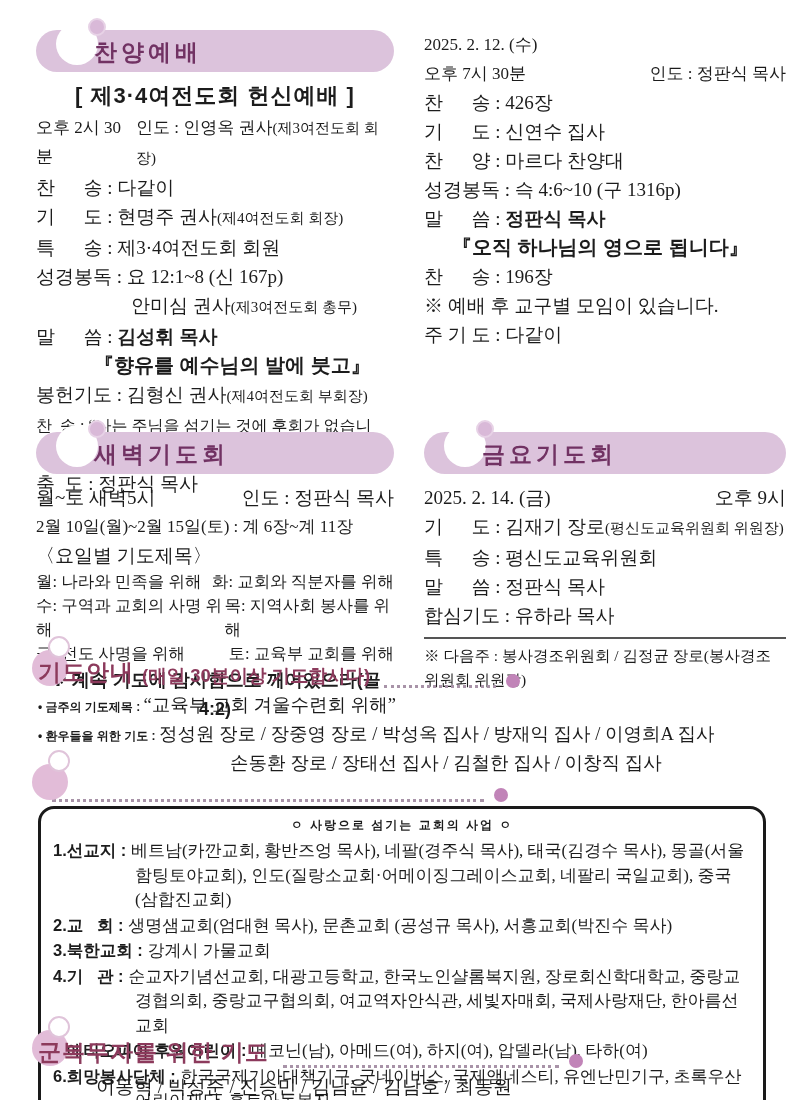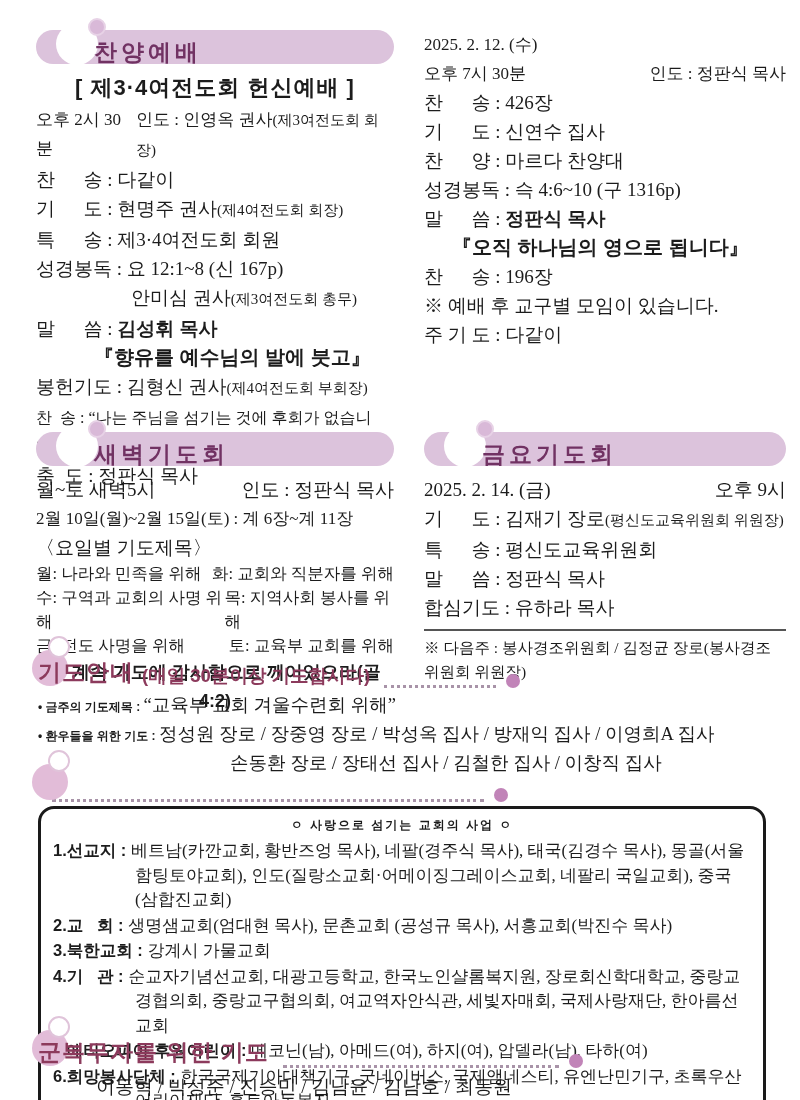--- a/index.html
+++ b/index.html
@@ -14,21 +14,21 @@
   .sec{position:absolute}
   .sec-praise{left:36px;top:30px;width:358px}
   .sec-wed{left:424px;top:30px;width:362px}
   .sec-dawn{left:36px;top:432px;width:358px}
   .sec-fri{left:424px;top:432px;width:362px}
   .sec-guide{left:38px;top:646px;width:728px}
   .sec-mission{left:38px;top:760px;width:728px}
   .sec-military{left:38px;top:1026px;width:728px}
 
   
-  .badge{position:relative;height:34px;background:#dcc3dc;border-radius:21px;margin-bottom:9px}
+  .badge{position:relative;height:42px;background:#dcc3dc;border-radius:21px;margin-bottom:9px}
   .badge .blob{position:absolute;left:20px;top:-7px;width:42px;height:42px;background:#ffffff;border-radius:50%}
   .badge .blob2{position:absolute;left:52px;top:-12px;width:18px;height:18px;background:#d9b9d8;border-radius:50%;border:2px solid #e7d2e6}
   .badge .badge-text{
     position:absolute;left:58px;top:7px;z-index:2;
     font-family:"Liberation Sans","DejaVu Sans",sans-serif;
     font-weight:bold;font-size:23px;letter-spacing:4px;color:#713263;
   }
 
   
   .hdr{position:relative;display:flex;align-items:flex-end;height:42px;margin-bottom:4px}

